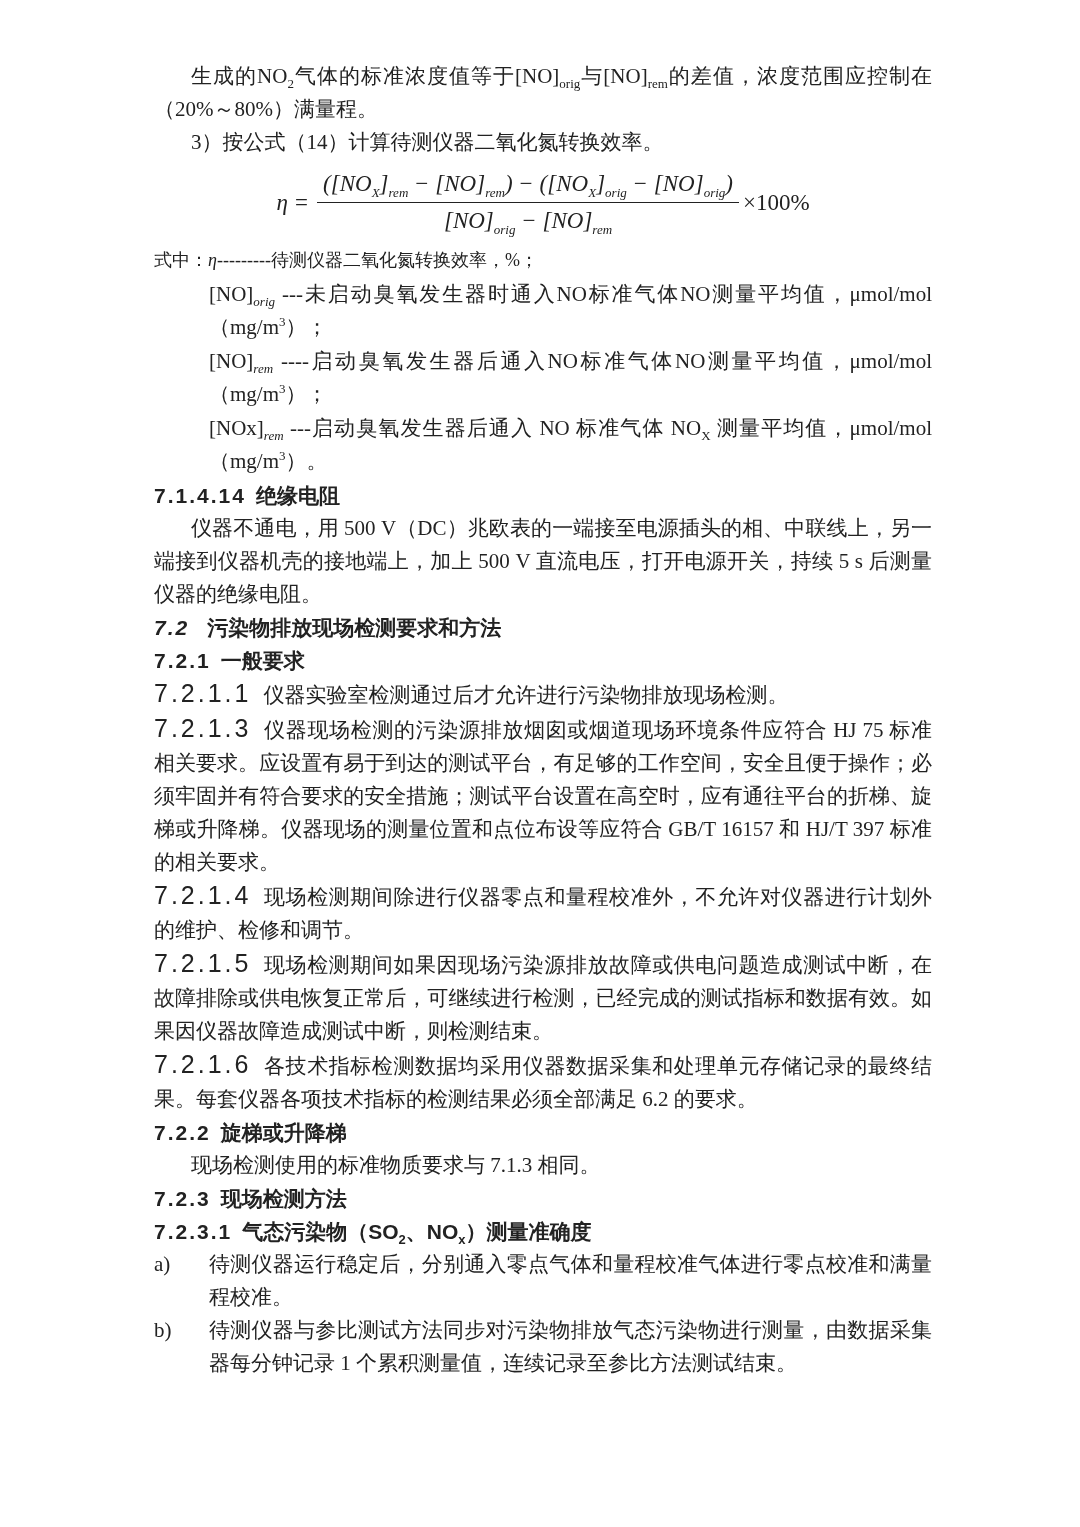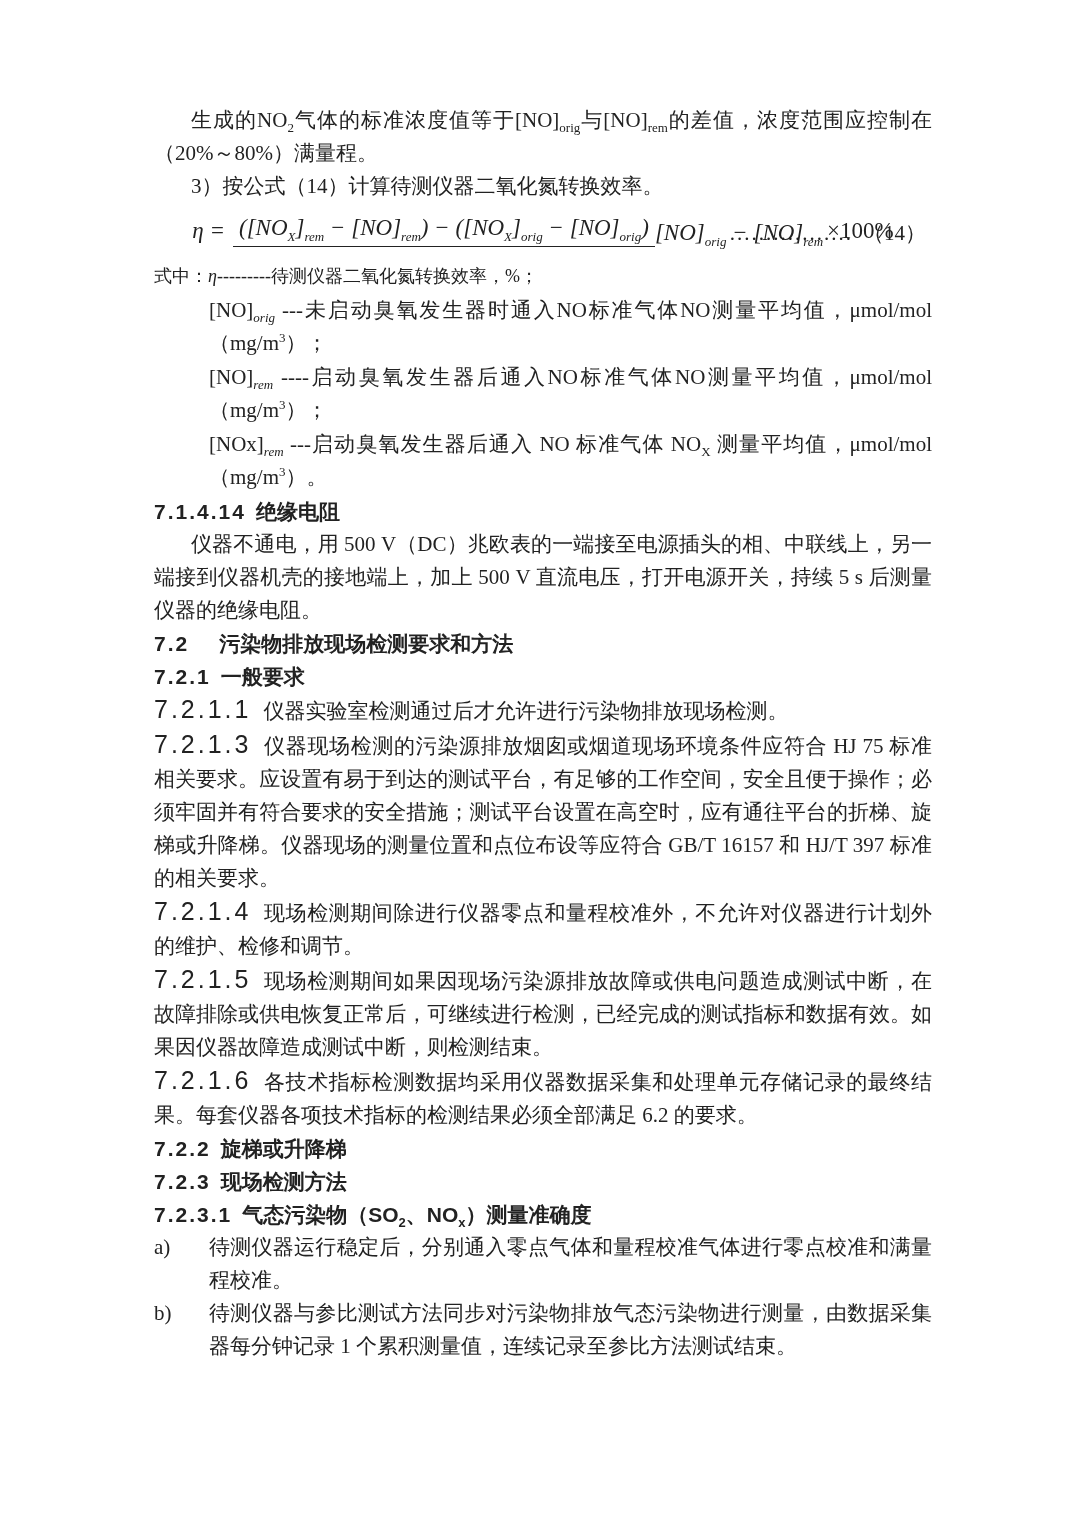--- a/index.html
+++ b/index.html
@@ -6,48 +6,48 @@
   body {
     width: 1080px; height: 1527px;
     font-family: "Liberation Serif", "DejaVu Serif", serif;
     color: #222222;
     position: relative;
     overflow: hidden;
   }
   .page {
     box-sizing: border-box;
     width: 1080px; height: 1463px;
-    padding: 104px 148px 0 154px;
+    padding: 60px 148px 0 154px;
   }
   .bodytext { font-size: 21px; line-height: 33px; text-align: justify; }
   .indent { text-indent: 37px; }
   .heading {
     font-family: "Liberation Sans", "DejaVu Sans", sans-serif;
     font-weight: 700; font-size: 21px; line-height: 33px;
     text-align: left;
   }
   .h-num { letter-spacing: 2px; }
-  .gap-lg { margin-right: 30px; }
+  .gap-lg { margin-right: 18px; font-style: italic; }
   .gap-md { margin-right: 10px; }
   .gap-xs { margin-right: 10px; }
   sub { font-size: 13px; line-height: 0; }
   sup { font-size: 13px; line-height: 0; }
   .clause .c-num {
     font-family: "Liberation Sans", "DejaVu Sans", sans-serif;
     font-size: 25px; letter-spacing: 3px; margin-right: 12px;
   }
   
   .formula-row {
     margin-top: 12px;
     display: flex; align-items: center; justify-content: center;
     font-size: 23px; font-style: italic;
   }
   .formula-row sub { font-size: 13px; font-style: italic; }
   .f-lhs { margin-right: 8px; }
-  .frac { display: inline-flex; flex-direction: row; text-align: center; }
+  .frac { display: inline-flex; flex-direction: column; text-align: center; }
   .frac .num { padding: 0 6px 5px 6px; border-bottom: 1.6px solid #222; white-space: nowrap; }
   .frac .den { padding-top: 5px; white-space: nowrap; }
   .f-mult { font-style: normal; margin-left: 4px; }
   .formula-tag {
     text-align: right; font-size: 21px; line-height: 33px;
     margin-top: -30px; padding-right: 6px;
   }
   .f-dots { letter-spacing: 2px; margin-right: 10px; }
   
   .where { margin-top: 10px; }
@@ -67,23 +67,20 @@
   <div class="bodytext indent">生成的NO<sub>2</sub>气体的标准浓度值等于[NO]<sub>orig</sub>与[NO]<sub>rem</sub>的差值，浓度范围应控制在（20%～80%）满量程。</div>
   <div class="bodytext indent">3）按公式（14）计算待测仪器二氧化氮转换效率。</div>
 
   <div class="formula-row">
     <span class="f-lhs">η =</span>
     <span class="frac">
       <span class="num">([NO<sub>X</sub>]<sub>rem</sub> − [NO]<sub>rem</sub>) − ([NO<sub>X</sub>]<sub>orig</sub> − [NO]<sub>orig</sub>)</span>
       <span class="den">[NO]<sub>orig</sub> − [NO]<sub>rem</sub></span>
     </span>
     <span class="f-mult">×100%</span>
-  </div>
-  <div class="formula-tag">
-    <span class="f-dots">.................</span><span>（14）</span>
   </div>
 
   <div class="where">
     <div class="where-first">
       <span>式中：</span><span class="term-eta">η</span><span>---------待测仪器二氧化氮转换效率，%；</span>
     </div>
     <div class="where-line">
       <span class="term">[NO]<sub>orig</sub></span><span> ---未启动臭氧发生器时通入NO标准气体NO测量平均值，μmol/mol（mg/m<sup>3</sup>）；</span>
     </div>
     <div class="where-line">
@@ -118,20 +115,21 @@
   <div class="bodytext clause">
     <span class="c-num">7.2.1.5</span><span>现场检测期间如果因现场污染源排放故障或供电问题造成测试中断，在故障排除或供电恢复正常后，可继续进行检测，已经完成的测试指标和数据有效。如果因仪器故障造成测试中断，则检测结束。</span>
   </div>
   <div class="bodytext clause">
     <span class="c-num">7.2.1.6</span><span>各技术指标检测数据均采用仪器数据采集和处理单元存储记录的最终结果。每套仪器各项技术指标的检测结果必须全部满足 6.2 的要求。</span>
   </div>
 
   <div class="heading">
     <span class="h-num gap-xs">7.2.2</span><span>旋梯或升降梯</span>
   </div>
+  <div class="bodytext indent">现场检测使用的标准物质要求与 7.1.3 相同。</div>
 
   <div class="heading">
     <span class="h-num gap-xs">7.2.3</span><span>现场检测方法</span>
   </div>
   <div class="heading">
     <span class="h-num gap-md">7.2.3.1</span><span>气态污染物（SO<sub>2</sub>、NO<sub>x</sub>）测量准确度</span>
   </div>
 
   <div class="bodytext list-item">
     <span class="marker">a)</span><span>待测仪器运行稳定后，分别通入零点气体和量程校准气体进行零点校准和满量程校准。</span>

